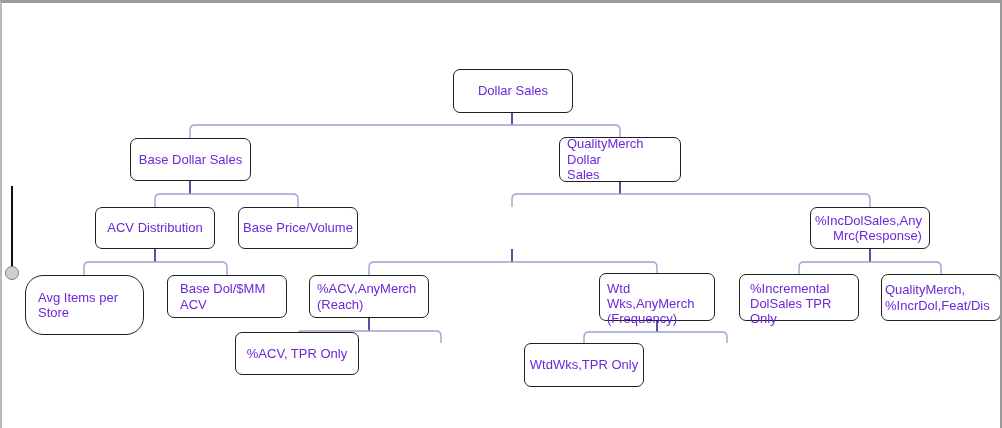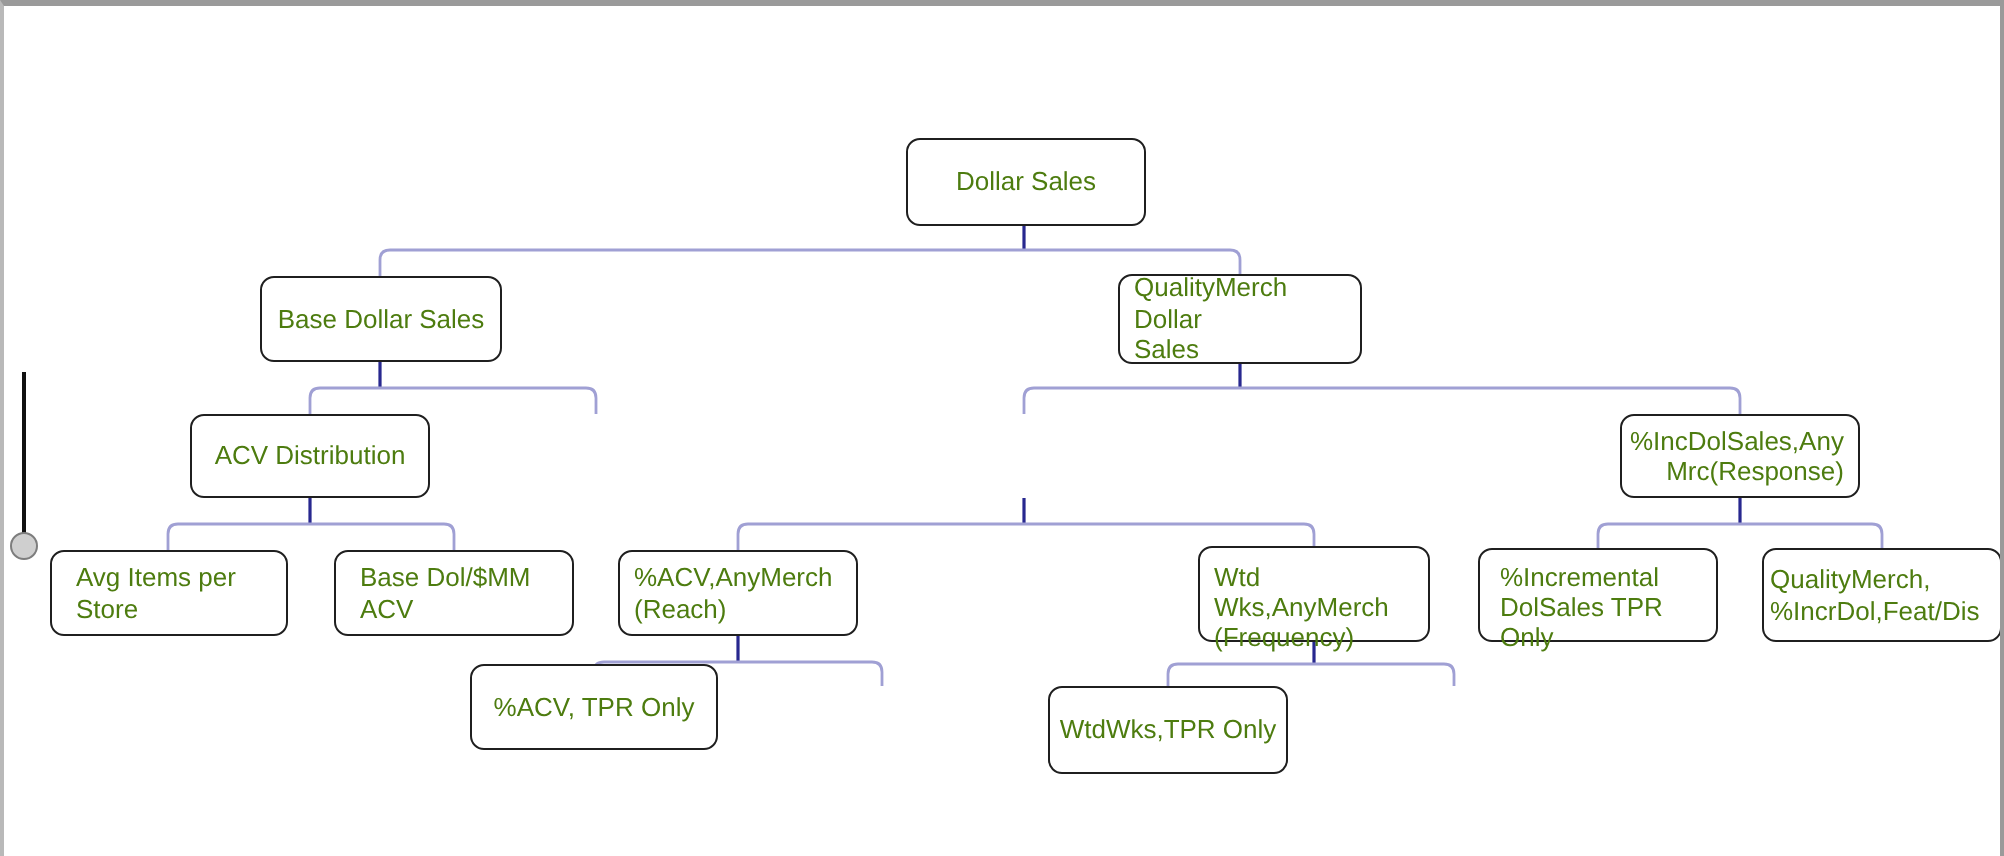--- a/index.html
+++ b/index.html
@@ -19,21 +19,21 @@
     position:absolute;
     box-sizing:border-box;
     background:#ffffff;
     border:1.6px solid #1f1f1f;
     border-radius:7px;
     display:flex;
     align-items:center;
     padding:1px 7px;
     font-size:13px;
     line-height:15.5px;
-    color:#4d7c0f;
+    color:#6d28d9;
     cursor:default;
   }
   .node .lbl{white-space:pre-line;}
   .node.center{justify-content:center;text-align:center;}
   .node.tight{line-height:15px;padding-top:12px;padding-bottom:0;}
   
   .slider-track{
     position:absolute;left:9px;top:183px;width:2px;height:86px;background:#111;
   }
   .slider-knob{
@@ -92,28 +92,31 @@
 
   <div class="node" style="left:557px;top:134px;width:122px;height:45px;">
     <span class="lbl">QualityMerch Dollar
 Sales</span>
   </div>
 
   <div class="node center" style="left:93px;top:204px;width:120px;height:42px;">
     <span class="lbl">ACV Distribution</span>
   </div>
 
+  <div class="node center" style="left:236px;top:204px;width:120px;height:42px;padding:1px 2px;">
+    <span class="lbl">Base Price/Volume</span>
+  </div>
 
 
   <div class="node" style="left:808px;top:204px;width:120px;height:42px;padding:1px 4px;text-align:right;">
     <span class="lbl">%IncDolSales,Any
 Mrc(Response)</span>
   </div>
 
-  <div class="node" style="left:23px;top:272px;width:119px;height:43px;padding-left:12px;">
+  <div class="node" style="left:23px;top:272px;width:119px;height:60px;padding-left:12px;border-radius:18px;">
     <span class="lbl">Avg Items per
 Store</span>
   </div>
 
   <div class="node" style="left:165px;top:272px;width:120px;height:43px;padding-left:12px;">
     <span class="lbl">Base Dol/$MM
 ACV</span>
   </div>
 
   <div class="node" style="left:307px;top:272px;width:120px;height:43px;">

